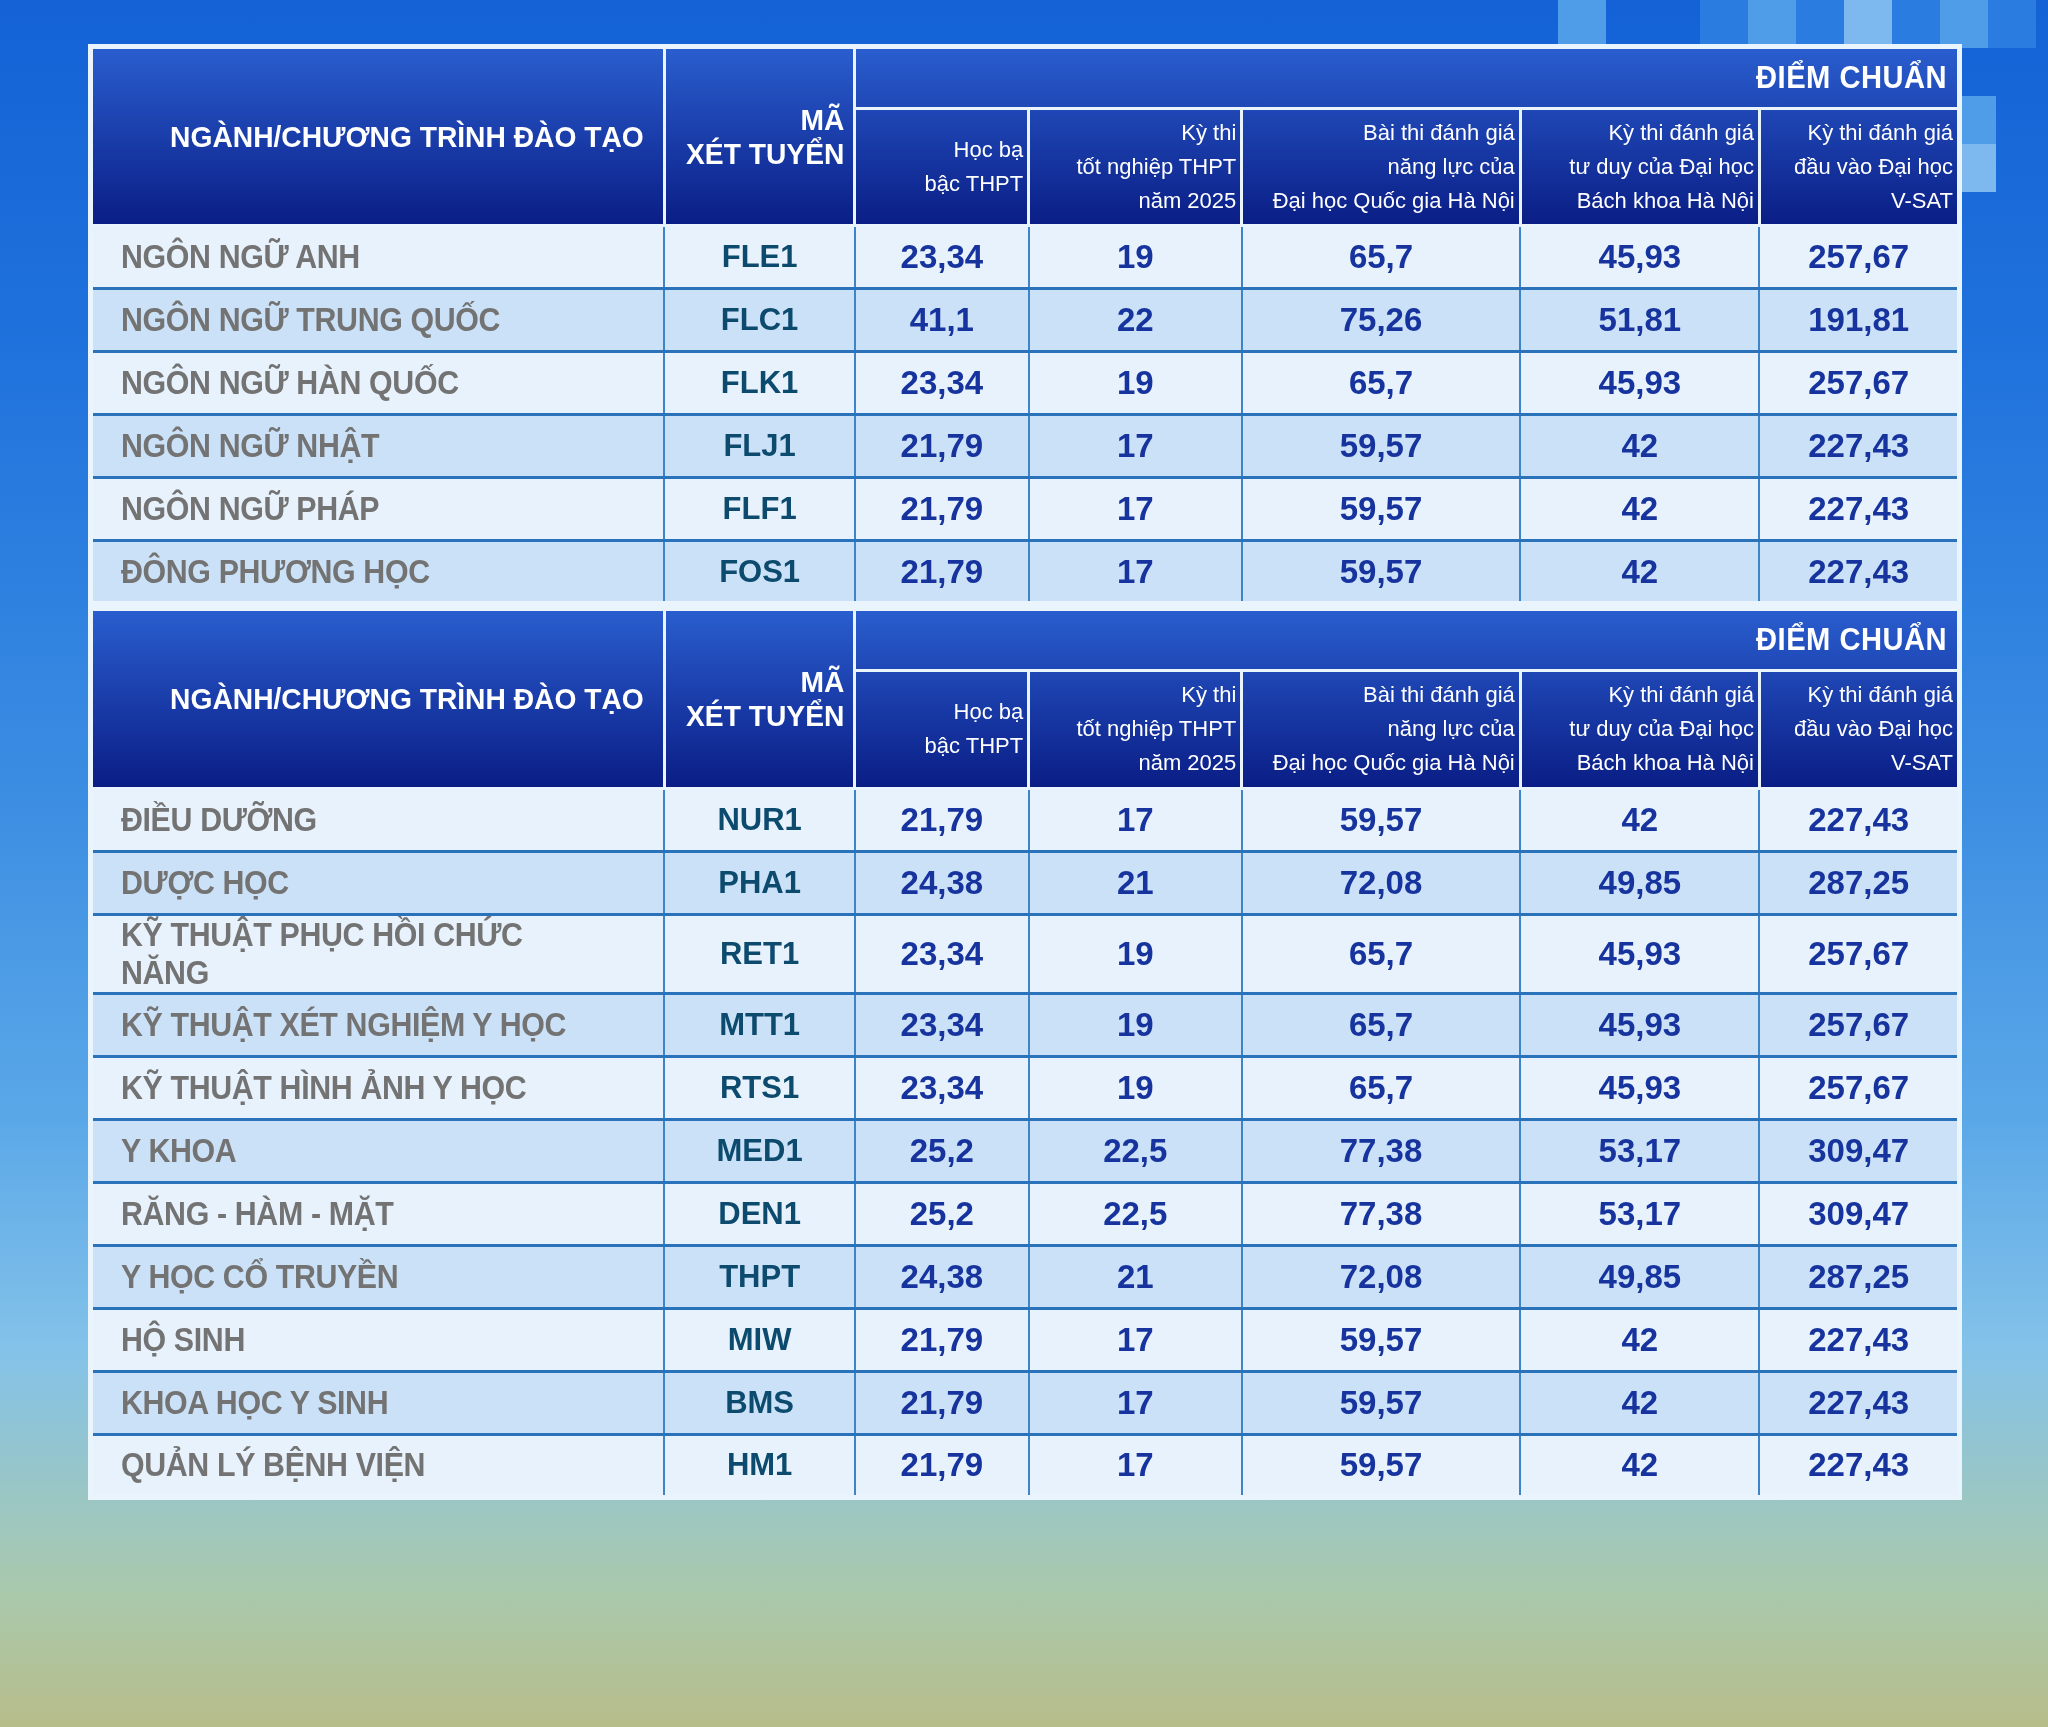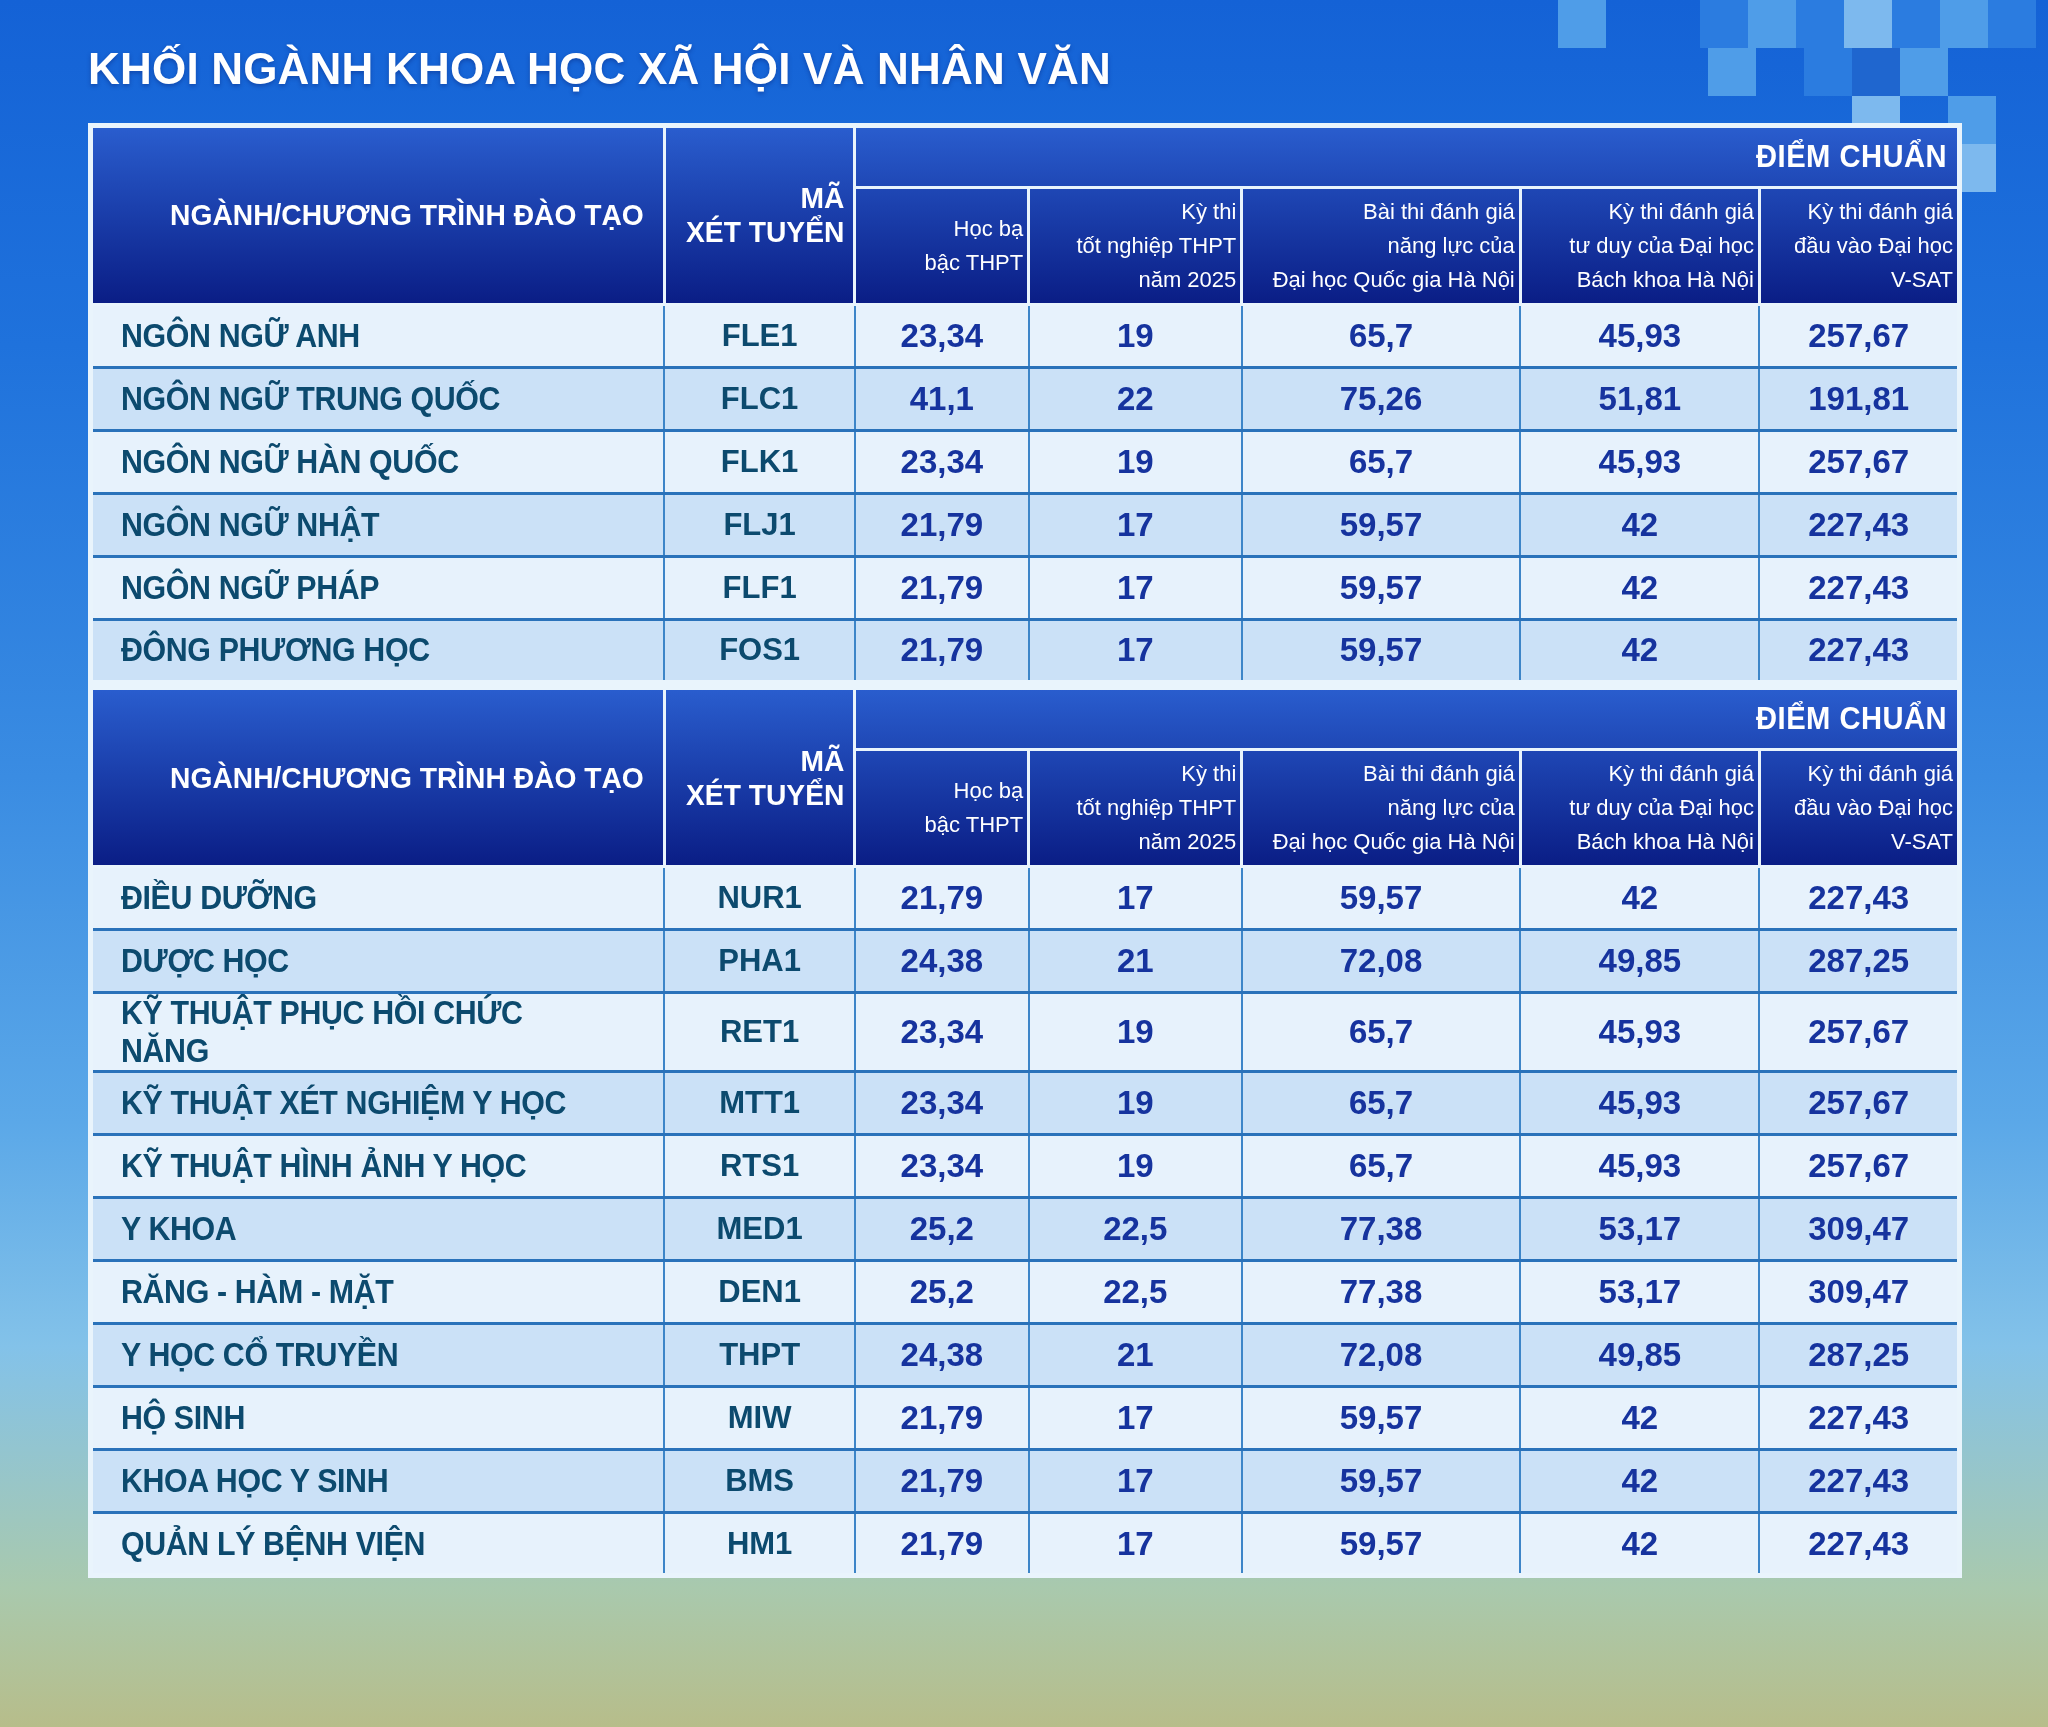--- a/index.html
+++ b/index.html
@@ -48,21 +48,21 @@
   .pre{white-space:pre-line;}
   .cnd{display:inline-block;transform:scaleX(.94);transform-origin:center;white-space:pre-line;}
 
   tbody tr{height:63px;}
   tbody tr:nth-child(odd){background:var(--row-light,#e7f2fc);}
   tbody tr:nth-child(even){background:var(--row-dark,#cbe1f7);}
   tbody td{
     border:2px solid #3d85c8;border-top:3px solid #2a72ba;border-bottom:3px solid #2a72ba;
     vertical-align:middle;text-align:center;padding:0 6px;
   }
-  td.name{text-align:left;padding-left:28px;font-size:33px;font-weight:700;color:#0c4a6e;letter-spacing:-.4px;}
+  td.name{text-align:left;padding-left:28px;font-size:33px;font-weight:700;color:#737373;letter-spacing:-.4px;}
   td.name .cnd{transform:scaleX(.92);transform-origin:left center;}
   td.code{font-size:31px;font-weight:600;color:#0c4a6e;}
   td.score{font-size:33px;font-weight:700;color:var(--score-text,#16339e);}
 </style>
 </head>
 <body>
 
 <div class="checker">
   <div class="sq chk-2" style="left:30px;top:0"></div>
   <div class="sq chk-1" style="left:172px;top:0"></div>
@@ -75,115 +75,20 @@
   <div class="sq chk-2" style="left:180px;top:48px"></div>
   <div class="sq chk-1" style="left:276px;top:48px"></div>
   <div class="sq chk-1d" style="left:324px;top:48px"></div>
   <div class="sq chk-2" style="left:372px;top:48px"></div>
   <div class="sq chk-3" style="left:324px;top:96px"></div>
   <div class="sq chk-2" style="left:420px;top:96px"></div>
   <div class="sq chk-3" style="left:420px;top:144px"></div>
 </div>
 
 <div class="content">
-
-  <section>
-    <h2 class="section-title title-light">KHỐI NGÀNH KHOA HỌC XÃ HỘI VÀ NHÂN VĂN</h2>
-    <table class="score-table">
-      <colgroup>
-        <col class="c-name">
-          <col class="c-code">
-          <col class="c-s0">
-          <col class="c-s1">
-          <col class="c-s2">
-          <col class="c-s3">
-          <col class="c-s4">
-      </colgroup>
-      <thead>
-        <tr class="hrow-1">
-          <th rowspan="2" class="h-program"><span class="cnd">NGÀNH/CHƯƠNG TRÌNH ĐÀO TẠO</span></th>
-          <th rowspan="2" class="h-code"><span class="cnd">MÃ
-XÉT TUYỂN</span></th>
-          <th colspan="5" class="h-group"><span class="cnd">ĐIỂM CHUẨN</span></th>
-        </tr>
-        <tr class="hrow-2">
-          <th class="h-sub"><span class="pre">Học bạ
-bậc THPT</span></th>
-          <th class="h-sub"><span class="pre">Kỳ thi
-tốt nghiệp THPT
-năm 2025</span></th>
-          <th class="h-sub"><span class="pre">Bài thi đánh giá
-năng lực của
-Đại học Quốc gia Hà Nội</span></th>
-          <th class="h-sub"><span class="pre">Kỳ thi đánh giá
-tư duy của Đại học
-Bách khoa Hà Nội</span></th>
-          <th class="h-sub"><span class="pre">Kỳ thi đánh giá
-đầu vào Đại học
-V-SAT</span></th>
-        </tr>
-      </thead>
-      <tbody>
-          <tr>
-            <td class="name"><span class="cnd">NGÔN NGỮ ANH</span></td>
-            <td class="code">FLE1</td>
-            <td class="score">23,34</td>
-            <td class="score">19</td>
-            <td class="score">65,7</td>
-            <td class="score">45,93</td>
-            <td class="score">257,67</td>
-          </tr>
-          <tr>
-            <td class="name"><span class="cnd">NGÔN NGỮ TRUNG QUỐC</span></td>
-            <td class="code">FLC1</td>
-            <td class="score">41,1</td>
-            <td class="score">22</td>
-            <td class="score">75,26</td>
-            <td class="score">51,81</td>
-            <td class="score">191,81</td>
-          </tr>
-          <tr>
-            <td class="name"><span class="cnd">NGÔN NGỮ HÀN QUỐC</span></td>
-            <td class="code">FLK1</td>
-            <td class="score">23,34</td>
-            <td class="score">19</td>
-            <td class="score">65,7</td>
-            <td class="score">45,93</td>
-            <td class="score">257,67</td>
-          </tr>
-          <tr>
-            <td class="name"><span class="cnd">NGÔN NGỮ NHẬT</span></td>
-            <td class="code">FLJ1</td>
-            <td class="score">21,79</td>
-            <td class="score">17</td>
-            <td class="score">59,57</td>
-            <td class="score">42</td>
-            <td class="score">227,43</td>
-          </tr>
-          <tr>
-            <td class="name"><span class="cnd">NGÔN NGỮ PHÁP</span></td>
-            <td class="code">FLF1</td>
-            <td class="score">21,79</td>
-            <td class="score">17</td>
-            <td class="score">59,57</td>
-            <td class="score">42</td>
-            <td class="score">227,43</td>
-          </tr>
-          <tr>
-            <td class="name"><span class="cnd">ĐÔNG PHƯƠNG HỌC</span></td>
-            <td class="code">FOS1</td>
-            <td class="score">21,79</td>
-            <td class="score">17</td>
-            <td class="score">59,57</td>
-            <td class="score">42</td>
-            <td class="score">227,43</td>
-          </tr>
-        </tbody>
-    </table>
-  </section>
 
   <section>
     <table class="score-table">
       <colgroup>
         <col class="c-name">
           <col class="c-code">
           <col class="c-s0">
           <col class="c-s1">
           <col class="c-s2">
           <col class="c-s3">
@@ -208,20 +113,114 @@
           <th class="h-sub"><span class="pre">Kỳ thi đánh giá
 tư duy của Đại học
 Bách khoa Hà Nội</span></th>
           <th class="h-sub"><span class="pre">Kỳ thi đánh giá
 đầu vào Đại học
 V-SAT</span></th>
         </tr>
       </thead>
       <tbody>
           <tr>
+            <td class="name"><span class="cnd">NGÔN NGỮ ANH</span></td>
+            <td class="code">FLE1</td>
+            <td class="score">23,34</td>
+            <td class="score">19</td>
+            <td class="score">65,7</td>
+            <td class="score">45,93</td>
+            <td class="score">257,67</td>
+          </tr>
+          <tr>
+            <td class="name"><span class="cnd">NGÔN NGỮ TRUNG QUỐC</span></td>
+            <td class="code">FLC1</td>
+            <td class="score">41,1</td>
+            <td class="score">22</td>
+            <td class="score">75,26</td>
+            <td class="score">51,81</td>
+            <td class="score">191,81</td>
+          </tr>
+          <tr>
+            <td class="name"><span class="cnd">NGÔN NGỮ HÀN QUỐC</span></td>
+            <td class="code">FLK1</td>
+            <td class="score">23,34</td>
+            <td class="score">19</td>
+            <td class="score">65,7</td>
+            <td class="score">45,93</td>
+            <td class="score">257,67</td>
+          </tr>
+          <tr>
+            <td class="name"><span class="cnd">NGÔN NGỮ NHẬT</span></td>
+            <td class="code">FLJ1</td>
+            <td class="score">21,79</td>
+            <td class="score">17</td>
+            <td class="score">59,57</td>
+            <td class="score">42</td>
+            <td class="score">227,43</td>
+          </tr>
+          <tr>
+            <td class="name"><span class="cnd">NGÔN NGỮ PHÁP</span></td>
+            <td class="code">FLF1</td>
+            <td class="score">21,79</td>
+            <td class="score">17</td>
+            <td class="score">59,57</td>
+            <td class="score">42</td>
+            <td class="score">227,43</td>
+          </tr>
+          <tr>
+            <td class="name"><span class="cnd">ĐÔNG PHƯƠNG HỌC</span></td>
+            <td class="code">FOS1</td>
+            <td class="score">21,79</td>
+            <td class="score">17</td>
+            <td class="score">59,57</td>
+            <td class="score">42</td>
+            <td class="score">227,43</td>
+          </tr>
+        </tbody>
+    </table>
+  </section>
+
+  <section>
+    <table class="score-table">
+      <colgroup>
+        <col class="c-name">
+          <col class="c-code">
+          <col class="c-s0">
+          <col class="c-s1">
+          <col class="c-s2">
+          <col class="c-s3">
+          <col class="c-s4">
+      </colgroup>
+      <thead>
+        <tr class="hrow-1">
+          <th rowspan="2" class="h-program"><span class="cnd">NGÀNH/CHƯƠNG TRÌNH ĐÀO TẠO</span></th>
+          <th rowspan="2" class="h-code"><span class="cnd">MÃ
+XÉT TUYỂN</span></th>
+          <th colspan="5" class="h-group"><span class="cnd">ĐIỂM CHUẨN</span></th>
+        </tr>
+        <tr class="hrow-2">
+          <th class="h-sub"><span class="pre">Học bạ
+bậc THPT</span></th>
+          <th class="h-sub"><span class="pre">Kỳ thi
+tốt nghiệp THPT
+năm 2025</span></th>
+          <th class="h-sub"><span class="pre">Bài thi đánh giá
+năng lực của
+Đại học Quốc gia Hà Nội</span></th>
+          <th class="h-sub"><span class="pre">Kỳ thi đánh giá
+tư duy của Đại học
+Bách khoa Hà Nội</span></th>
+          <th class="h-sub"><span class="pre">Kỳ thi đánh giá
+đầu vào Đại học
+V-SAT</span></th>
+        </tr>
+      </thead>
+      <tbody>
+          <tr>
             <td class="name"><span class="cnd">ĐIỀU DƯỠNG</span></td>
             <td class="code">NUR1</td>
             <td class="score">21,79</td>
             <td class="score">17</td>
             <td class="score">59,57</td>
             <td class="score">42</td>
             <td class="score">227,43</td>
           </tr>
           <tr>
             <td class="name"><span class="cnd">DƯỢC HỌC</span></td>

